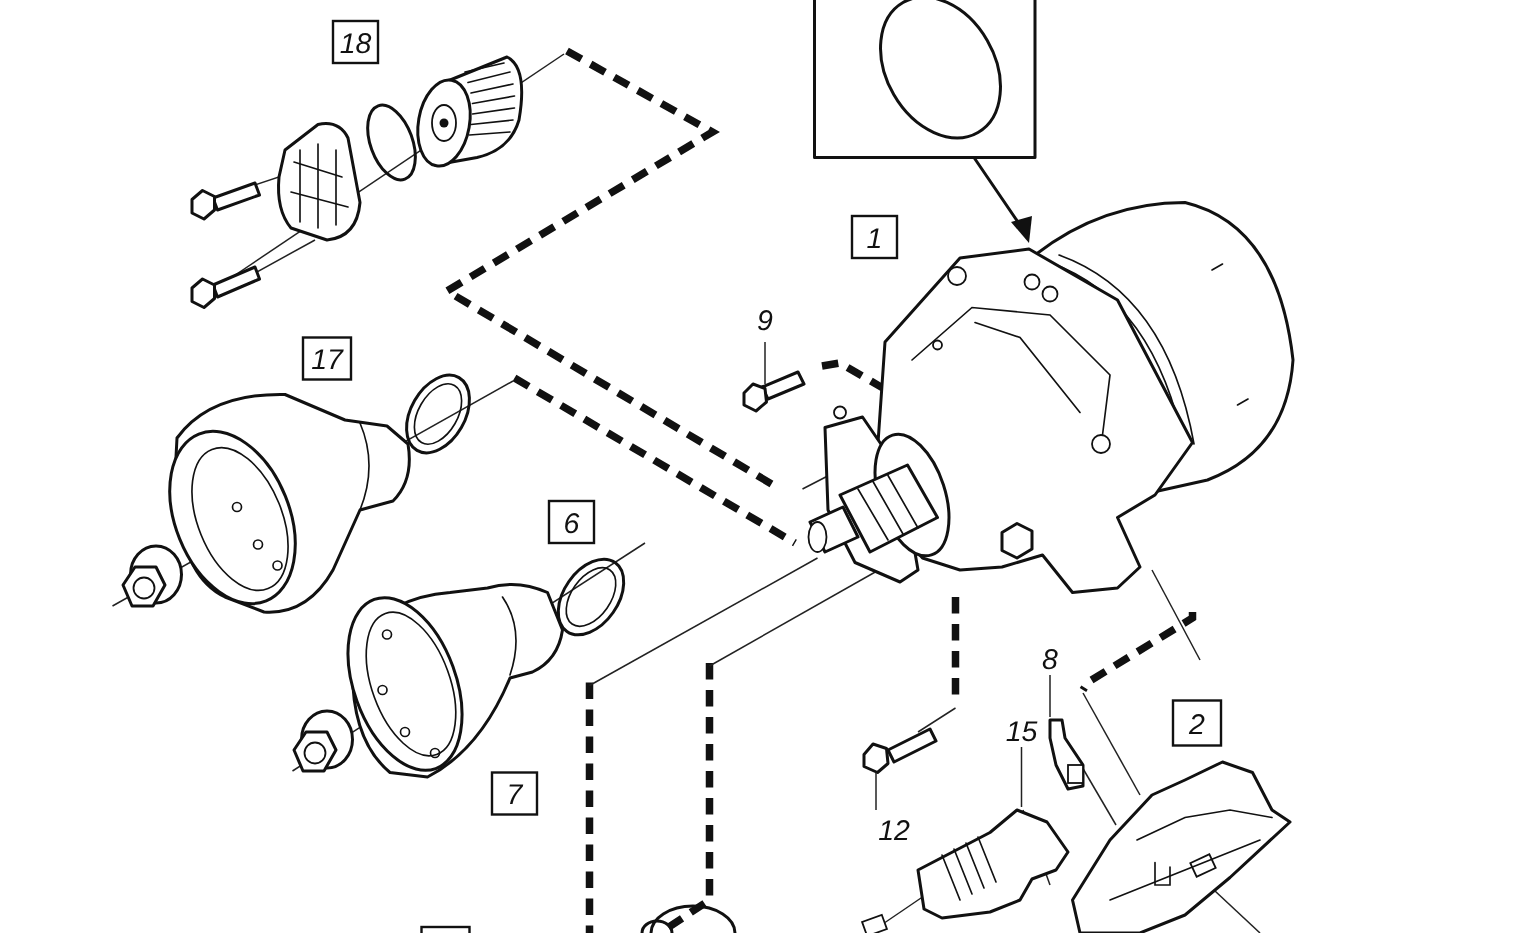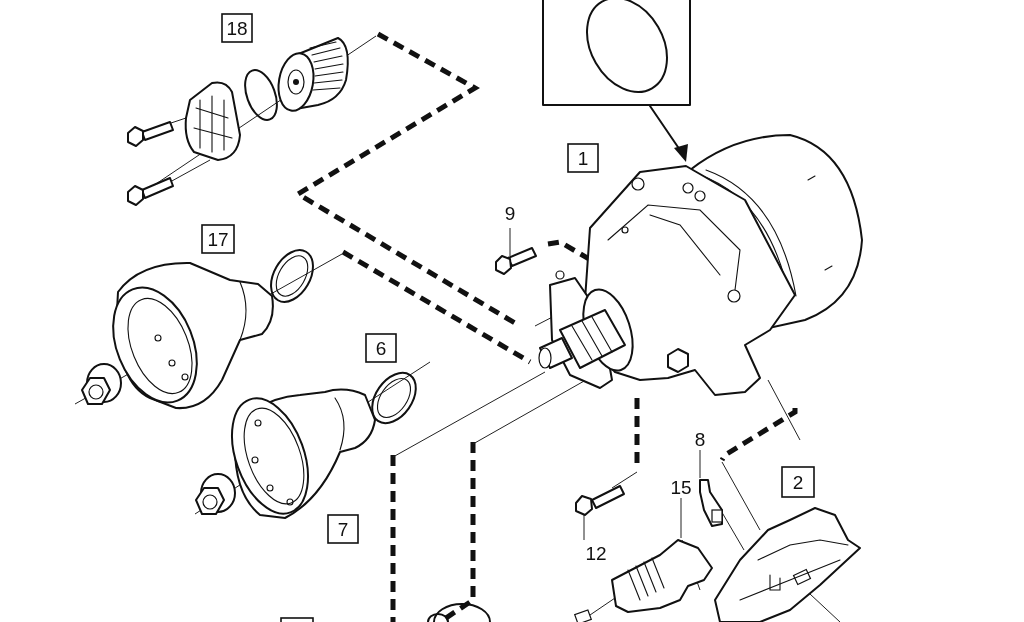--- a/index.html
+++ b/index.html
@@ -1,16 +1,16 @@
 <!DOCTYPE html>
 <html><head>
 <meta charset="utf-8">
 <style>
   html, body { margin: 0; padding: 0; background: #ffffff; }
-  #canvas { position: relative; width: 1024px; height: 622px; overflow: hidden; background: #ffffff; }
+  #canvas { position: relative; width: 1024px; height: 622px; overflow: hidden; background: #ffffff; font-style: italic; }
   svg { position: absolute; left: 0; top: 0; }
   .ln { fill: none; stroke: #111; stroke-width: 2; stroke-linejoin: round; stroke-linecap: round; }
   .lt { fill: none; stroke: #111; stroke-width: 1.1; stroke-linecap: round; }
   .thin { fill: none; stroke: #222; stroke-width: 1; }
   .dash { fill: none; stroke: #111; stroke-width: 5; stroke-dasharray: 11 7; stroke-linejoin: miter; }
   .wf { fill: #fff; stroke: #111; stroke-width: 2; stroke-linejoin: round; }
   .wf1 { fill: #fff; stroke: #111; stroke-width: 1.2; }
   .lbox rect { fill: #fff; stroke: #111; stroke-width: 1.6; }
   .lbl { font-family: "Liberation Sans", sans-serif; font-size: 19px; fill: #111; }
 </style>

